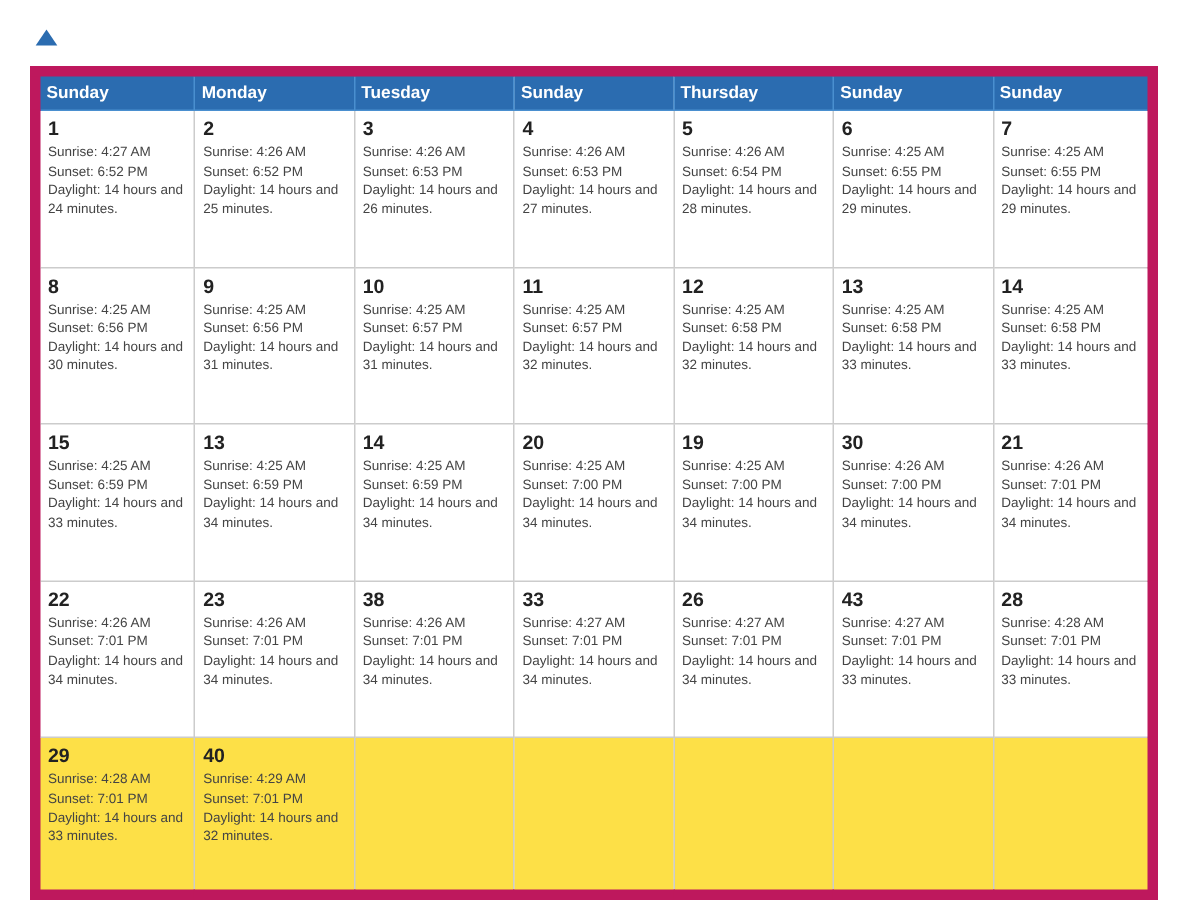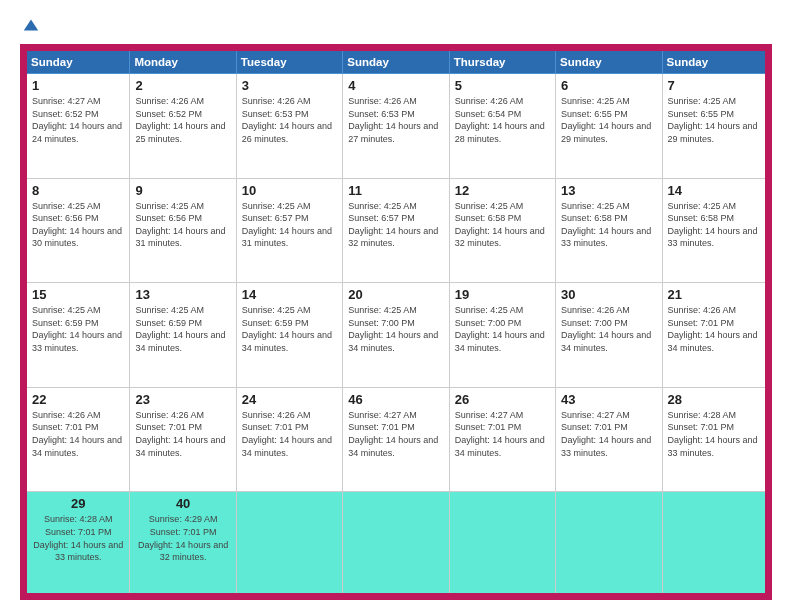--- a/index.html
+++ b/index.html
@@ -77,22 +77,21 @@
       padding: 4px 5px;
       font-size: 9.5px;
       color: #333;
       background: #fff;
       height: 80px;
     }
     .calendar td.empty {
       background: #f5f5f5;
     }
     .calendar tr:last-child td {
-      background: #5eead4;
-      text-align: center;
+      background: #fde047;
     }
     .day-num {
       font-size: 13px;
       font-weight: bold;
       color: #222;
       display: block;
       margin-bottom: 2px;
     }
     .day-info {
       font-size: 9px;
@@ -226,25 +225,25 @@
         <tr>
           <td>
             <span class="day-num">22</span>
             <div class="day-info">Sunrise: 4:26 AM<br>Sunset: 7:01 PM<br>Daylight: 14 hours and 34 minutes.</div>
           </td>
           <td>
             <span class="day-num">23</span>
             <div class="day-info">Sunrise: 4:26 AM<br>Sunset: 7:01 PM<br>Daylight: 14 hours and 34 minutes.</div>
           </td>
           <td>
-            <span class="day-num">24</span>
-            <div class="day-info">Sunrise: 4:26 AM<br>Sunset: 7:01 PM<br>Daylight: 14 hours and 34 minutes.</div>
-          </td>
-          <td>
-            <span class="day-num">46</span>
+            <span class="day-num">38</span>
+            <div class="day-info">Sunrise: 4:26 AM<br>Sunset: 7:01 PM<br>Daylight: 14 hours and 34 minutes.</div>
+          </td>
+          <td>
+            <span class="day-num">33</span>
             <div class="day-info">Sunrise: 4:27 AM<br>Sunset: 7:01 PM<br>Daylight: 14 hours and 34 minutes.</div>
           </td>
           <td>
             <span class="day-num">26</span>
             <div class="day-info">Sunrise: 4:27 AM<br>Sunset: 7:01 PM<br>Daylight: 14 hours and 34 minutes.</div>
           </td>
           <td>
             <span class="day-num">43</span>
             <div class="day-info">Sunrise: 4:27 AM<br>Sunset: 7:01 PM<br>Daylight: 14 hours and 33 minutes.</div>
           </td>

